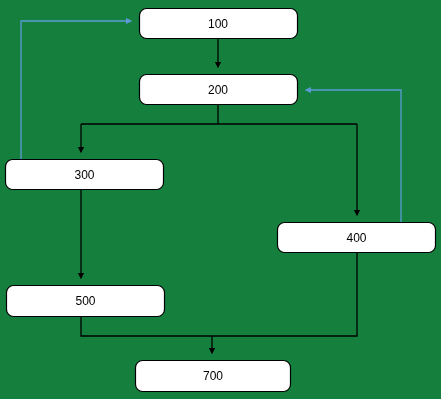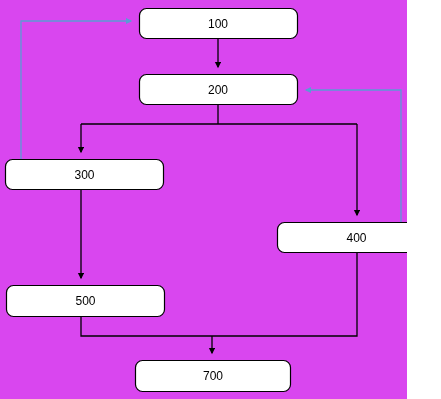--- a/index.html
+++ b/index.html
@@ -2,23 +2,23 @@
 <html><head>
 <meta charset="utf-8">
 <style>
   html, body {
     margin: 0;
     padding: 0;
     background: #ffffff;
   }
   #canvas {
     position: relative;
-    width: 407px;
+    width: 441px;
     height: 399px;
-    background: #d946ef;
+    background: #15803d;
     font-family: "Liberation Sans", sans-serif;
     overflow: hidden;
   }
   #flow-svg {
     position: absolute;
     left: 0;
     top: 0;
     width: 441px;
     height: 399px;
   }

